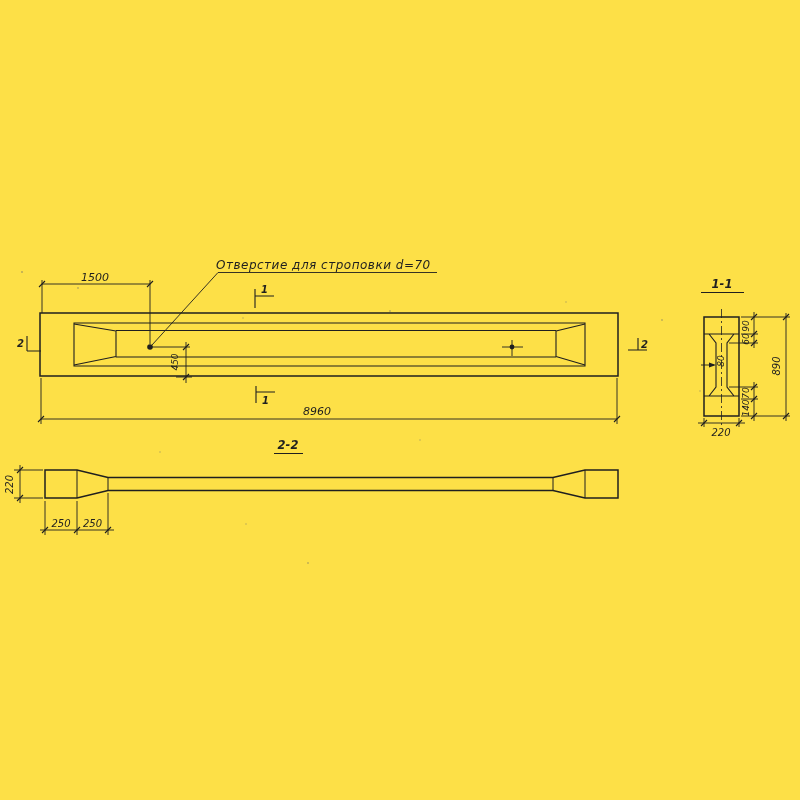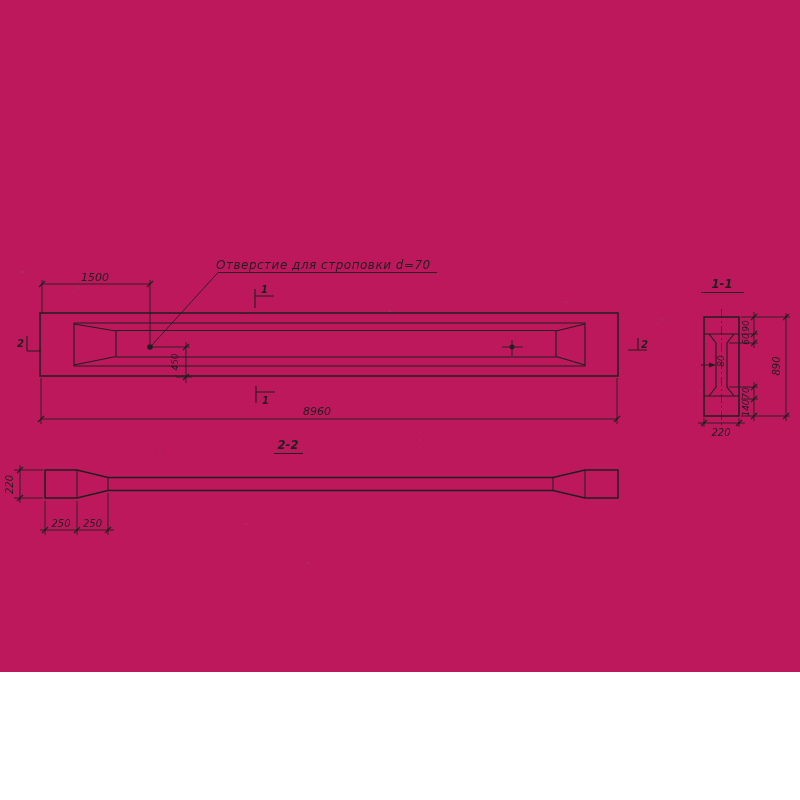--- a/index.html
+++ b/index.html
@@ -1,17 +1,17 @@
 <!DOCTYPE html>
 <html><head>
 <meta charset="utf-8">
 <style>
   html,body { margin:0; padding:0; background:#ffffff; }
   .sheet {
-    position:relative; width:800px; height:672px; background:#be185d;
+    position:relative; width:800px; height:800px; background:#fde047;
     font-family:"DejaVu Sans", sans-serif; overflow:hidden;
   }
   svg text {
     font-family:"DejaVu Sans", sans-serif;
     font-style:italic;
     fill:#1f1f1f;
   }
   .t-label  { font-size:12px; letter-spacing:0.5px; }
   .t-dim    { font-size:11px; }
   .t-dim-s  { font-size:9px;  }

